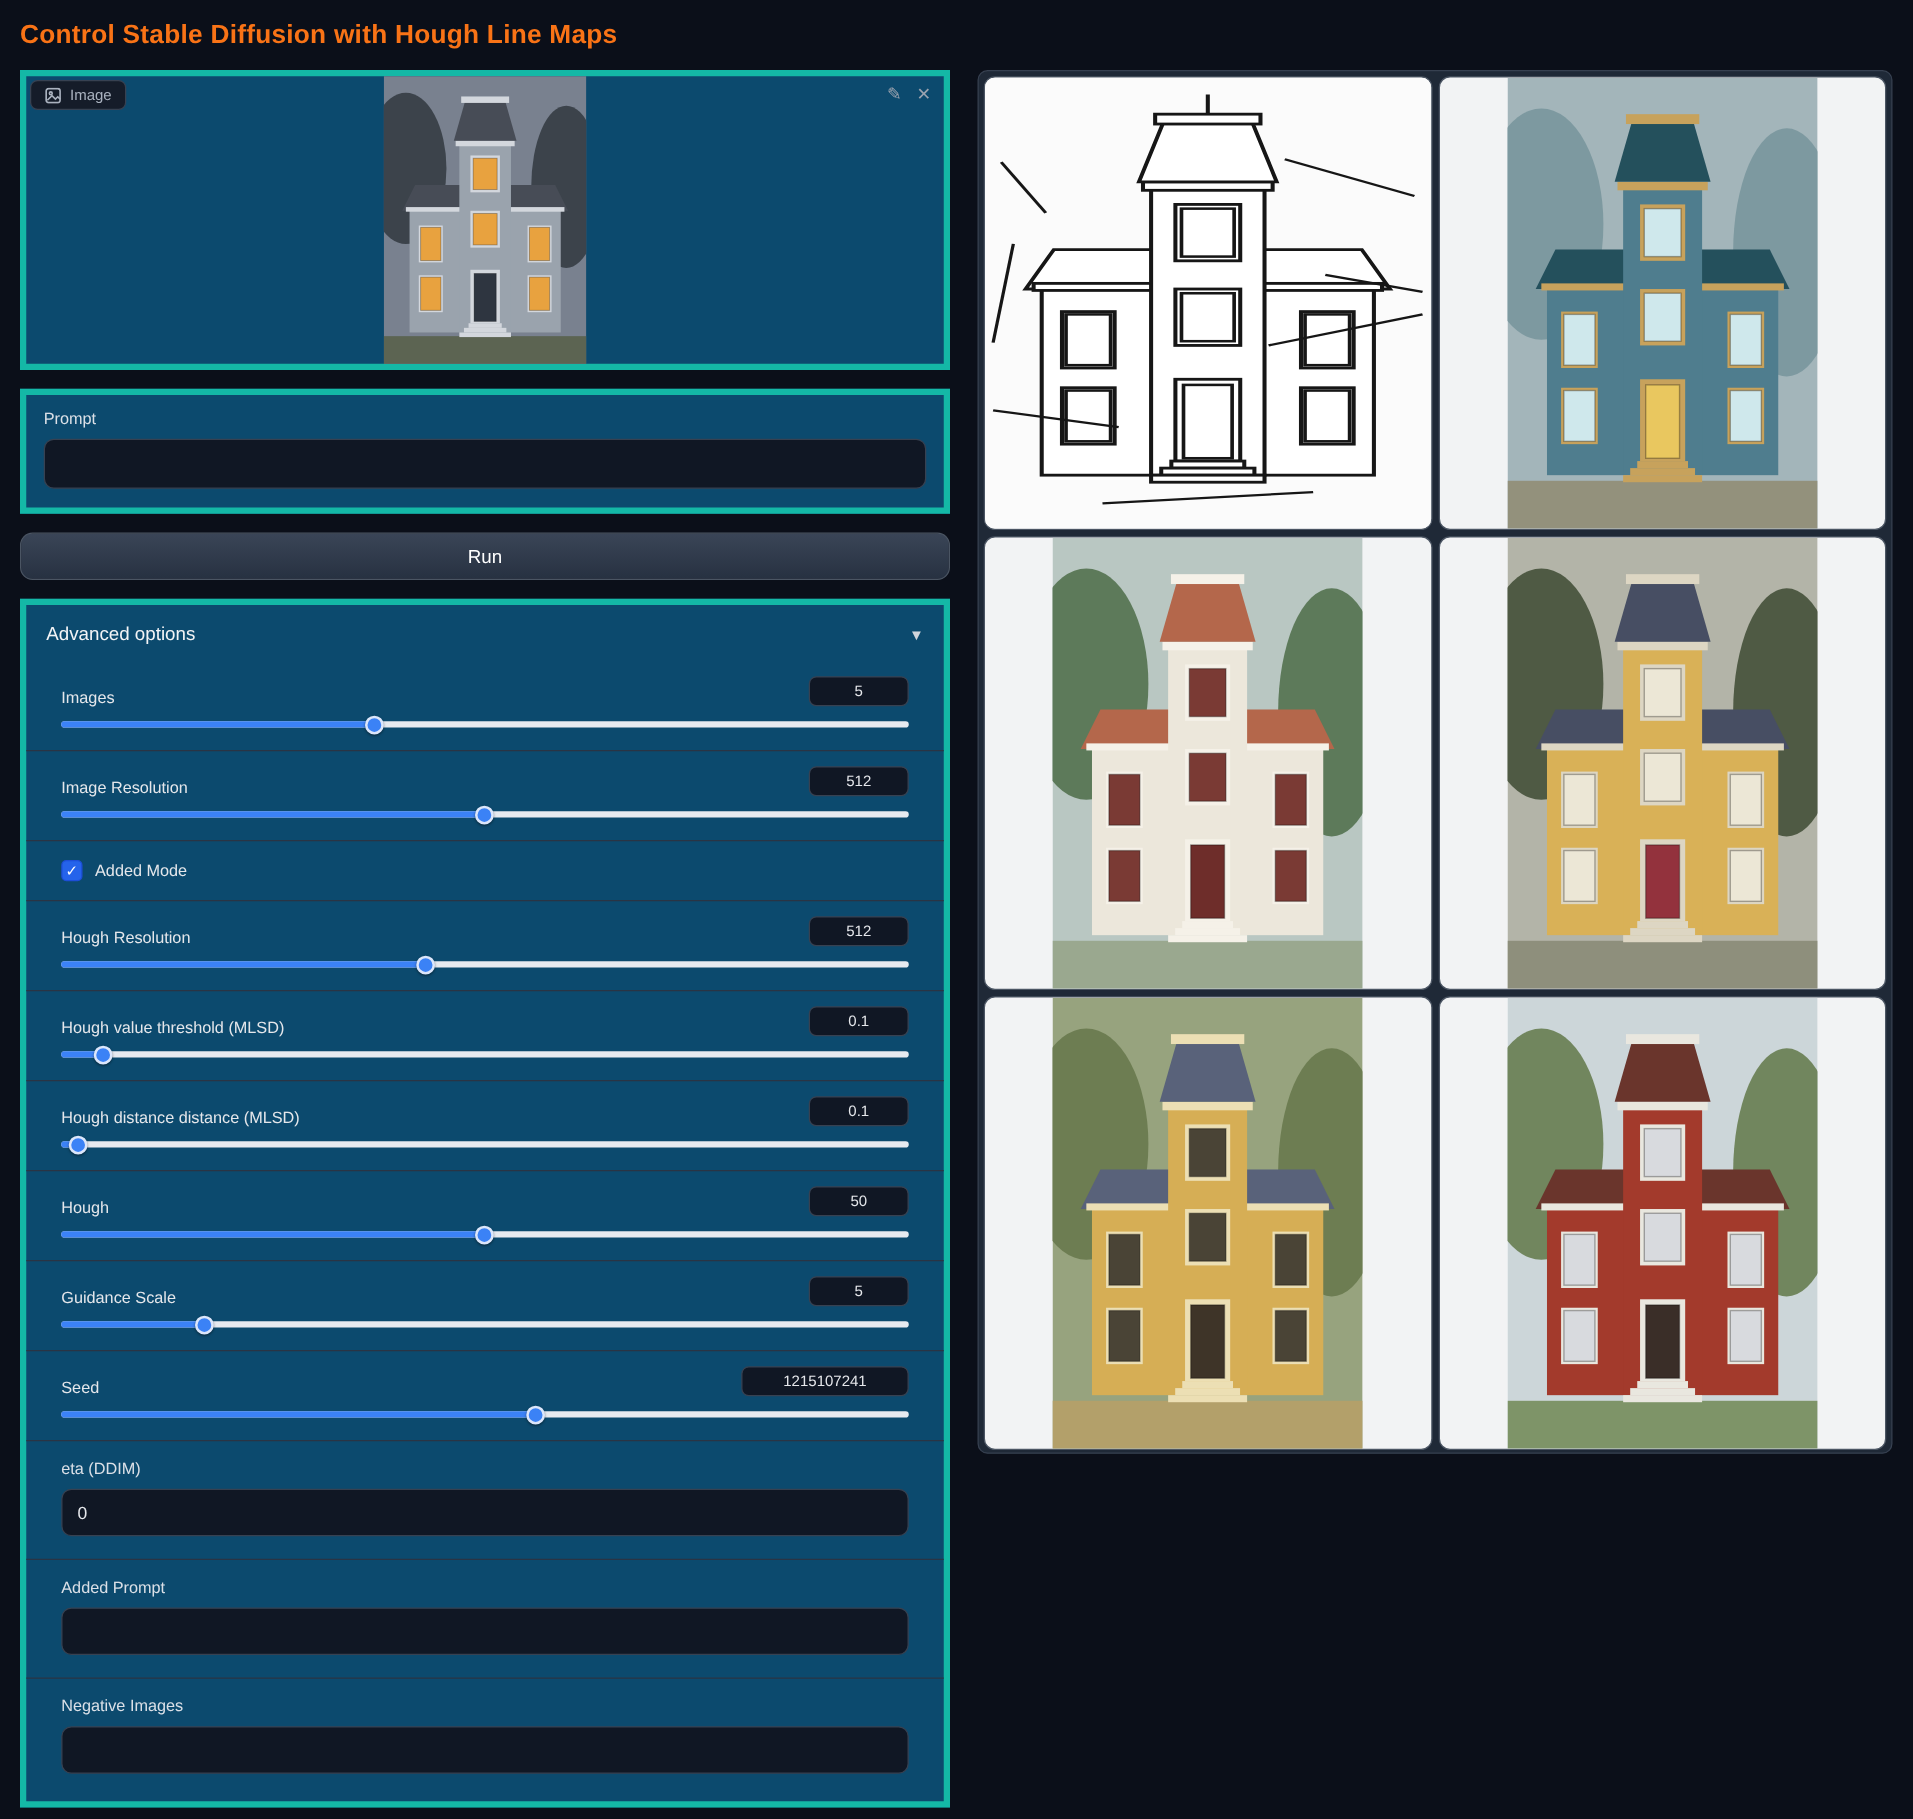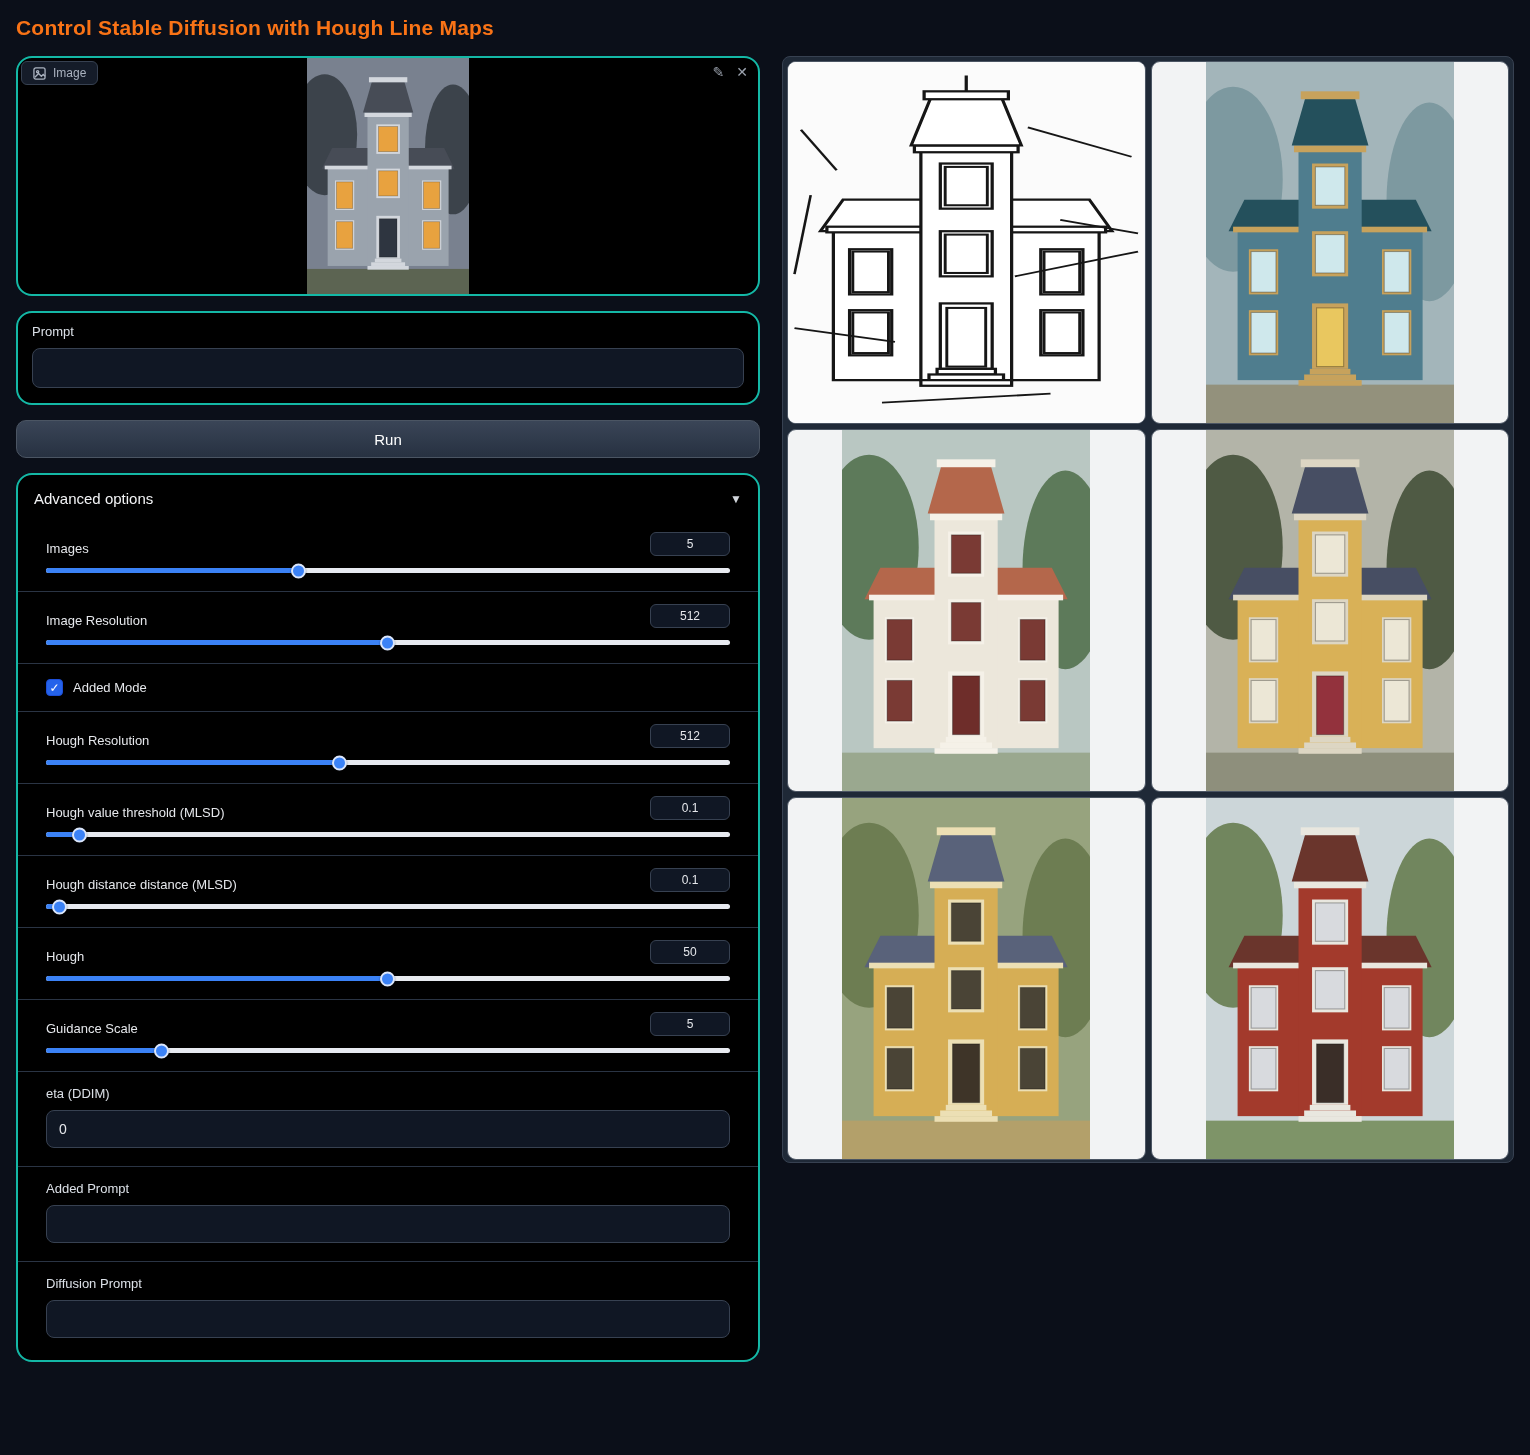--- a/index.html
+++ b/index.html
@@ -3,21 +3,21 @@
 <meta charset="utf-8">
 <style>
   *{box-sizing:border-box;margin:0;padding:0}
   html,body{width:1530px;height:1455px;overflow:hidden}
   body{background:#0b0f19;color:#e5e7eb;font-family:"Liberation Sans",sans-serif;position:relative}
   .app{padding:10px 16px}
   .page-title{font-size:21px;font-weight:700;color:#f97316;margin:6px 0 16px 0;letter-spacing:.2px}
   .layout{display:flex;gap:22px;align-items:flex-start}
   .left{flex:0 0 744px;width:744px;display:flex;flex-direction:column;gap:15px}
   .right{flex:1}
-  .block{background:#000000;border:2px solid #14b8a6;border-radius:16px}
+  .block{background:#0c4a6e;border:5px solid #14b8a6;border-radius:0}
 
   
   .image-block{height:240px;position:relative;display:flex;justify-content:center;align-items:center;overflow:hidden}
   .image-badge{position:absolute;top:3px;left:3px;display:flex;gap:7px;align-items:center;background:#151c29;border:1px solid #374151;border-radius:6px;padding:4px 11px;font-size:12px;color:#aab2bf;z-index:2}
   .image-tools{position:absolute;top:7px;right:10px;display:flex;gap:12px;z-index:2}
   .icon-btn{background:none;border:none;color:#9ca3af;font-size:14px;cursor:pointer;line-height:1}
   .image-holder{height:236px;display:flex;justify-content:center}
   .image-holder svg{height:100%}
 
   
@@ -210,33 +210,44 @@
             <label class="ctrl-label">Guidance Scale</label>
             <input class="num-box" value="5" style="">
           </div>
           <div class="slider">
             <div class="slider-fill" style="width: 17%;">
                 <span class="slider-handle"></span>
               </div>
           </div>
         </div>
 
+        <div class="ctrl-row">
+          <div class="ctrl-head">
+            <label class="ctrl-label">Seed</label>
+            <input class="num-box wide" value="1215107241" style="">
+          </div>
+          <div class="slider">
+            <div class="slider-fill" style="width: 56%;">
+                <span class="slider-handle"></span>
+              </div>
+          </div>
+        </div>
 
         <div class="field-row">
           <label class="field-label">eta (DDIM)</label>
           <input class="text-input" value="0" style="">
         </div>
 
         <div class="field-row">
           <label class="field-label">Added Prompt</label>
           <input class="text-input" value="" style="">
         </div>
 
         <div class="field-row">
-          <label class="field-label">Diffusion Prompt</label>
+          <label class="field-label">Negative Images</label>
           <input class="text-input" value="" style="">
         </div>
       </div>
     </div>
 
     <div class="right">
       <div class="gallery">
         <div class="cell cell-lines">
           <div class="img">
               <svg xmlns="http://www.w3.org/2000/svg" viewBox="0 0 220 320" preserveAspectRatio="none">

